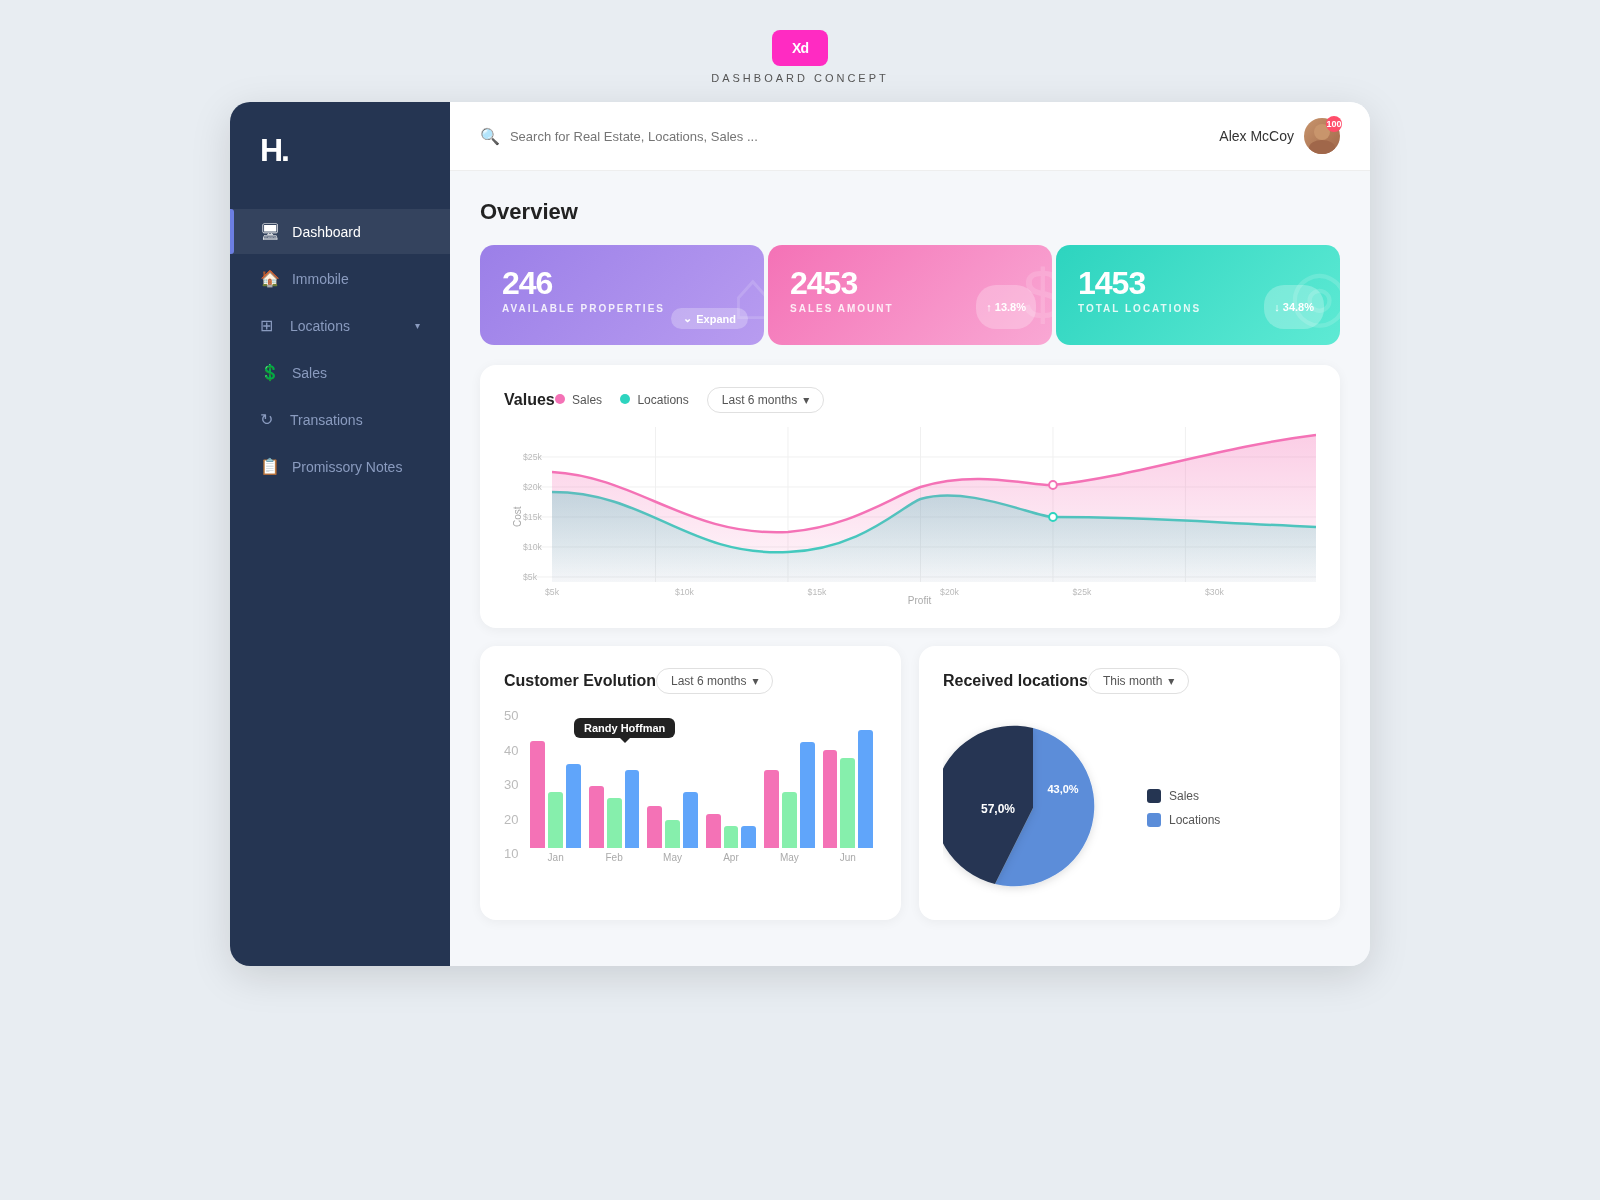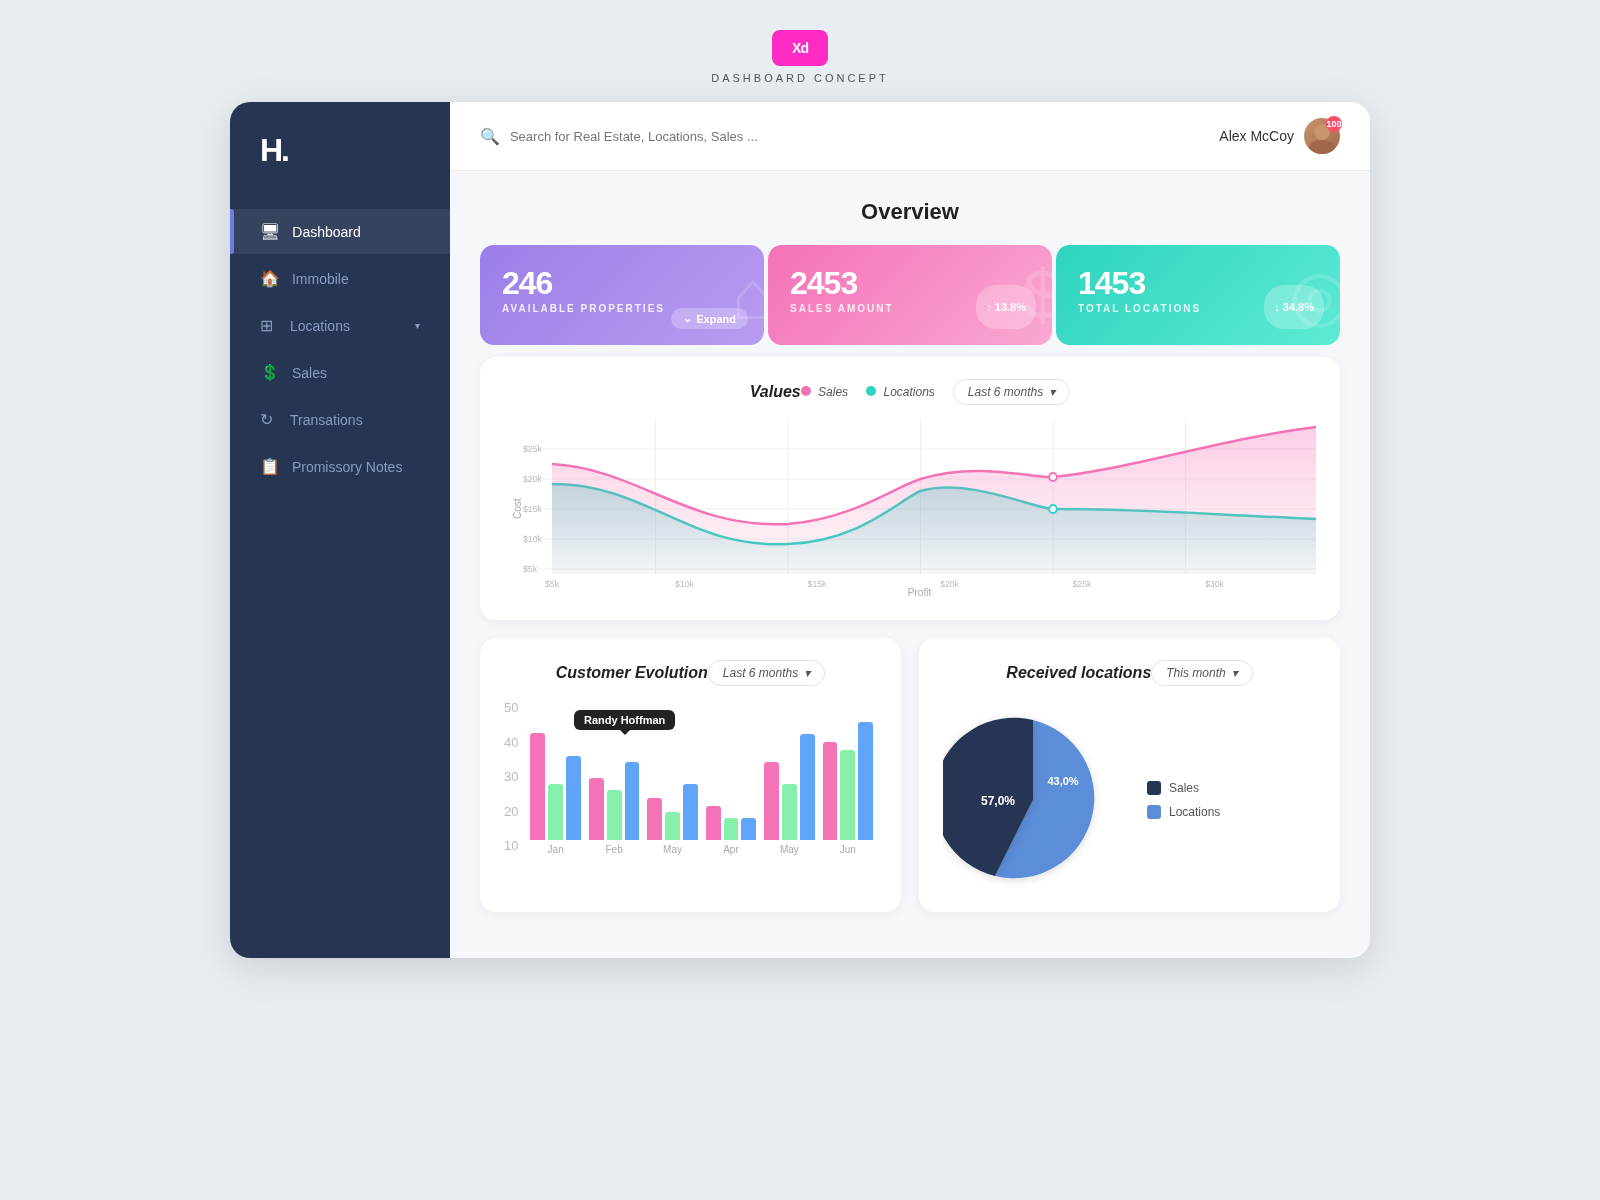--- a/index.html
+++ b/index.html
@@ -153,28 +153,27 @@
     .dashboard-content {
       padding: 28px 30px;
       flex: 1;
       overflow-y: auto;
     }
     .overview-title {
       font-size: 22px;
       font-weight: 700;
       color: #222;
       margin-bottom: 20px;
-      text-align: center;
     }
     
     .stats-cards {
       display: grid;
       grid-template-columns: 1fr 1fr 1fr;
       gap: 4px;
-      margin-bottom: 12px;
+      margin-bottom: 20px;
     }
     .stat-card {
       border-radius: 14px;
       padding: 22px 22px 18px 22px;
       color: white;
       position: relative;
       overflow: hidden;
       min-height: 100px;
     }
     .stat-card-purple { background: linear-gradient(135deg, #9b7fe8, #b89cf0); }
@@ -236,23 +235,22 @@
     .chart-card {
       background: white;
       border-radius: 16px;
       padding: 22px 24px;
       margin-bottom: 18px;
       box-shadow: 0 2px 12px rgba(0,0,0,0.05);
     }
     .chart-header {
       display: flex;
       align-items: center;
-      justify-content: center;
+      justify-content: flex-start;
       margin-bottom: 14px;
-      font-style: italic;
     }
     .chart-title {
       font-size: 16px;
       font-weight: 700;
       color: #222;
     }
     .chart-legend {
       display: flex;
       align-items: center;
       gap: 18px;

